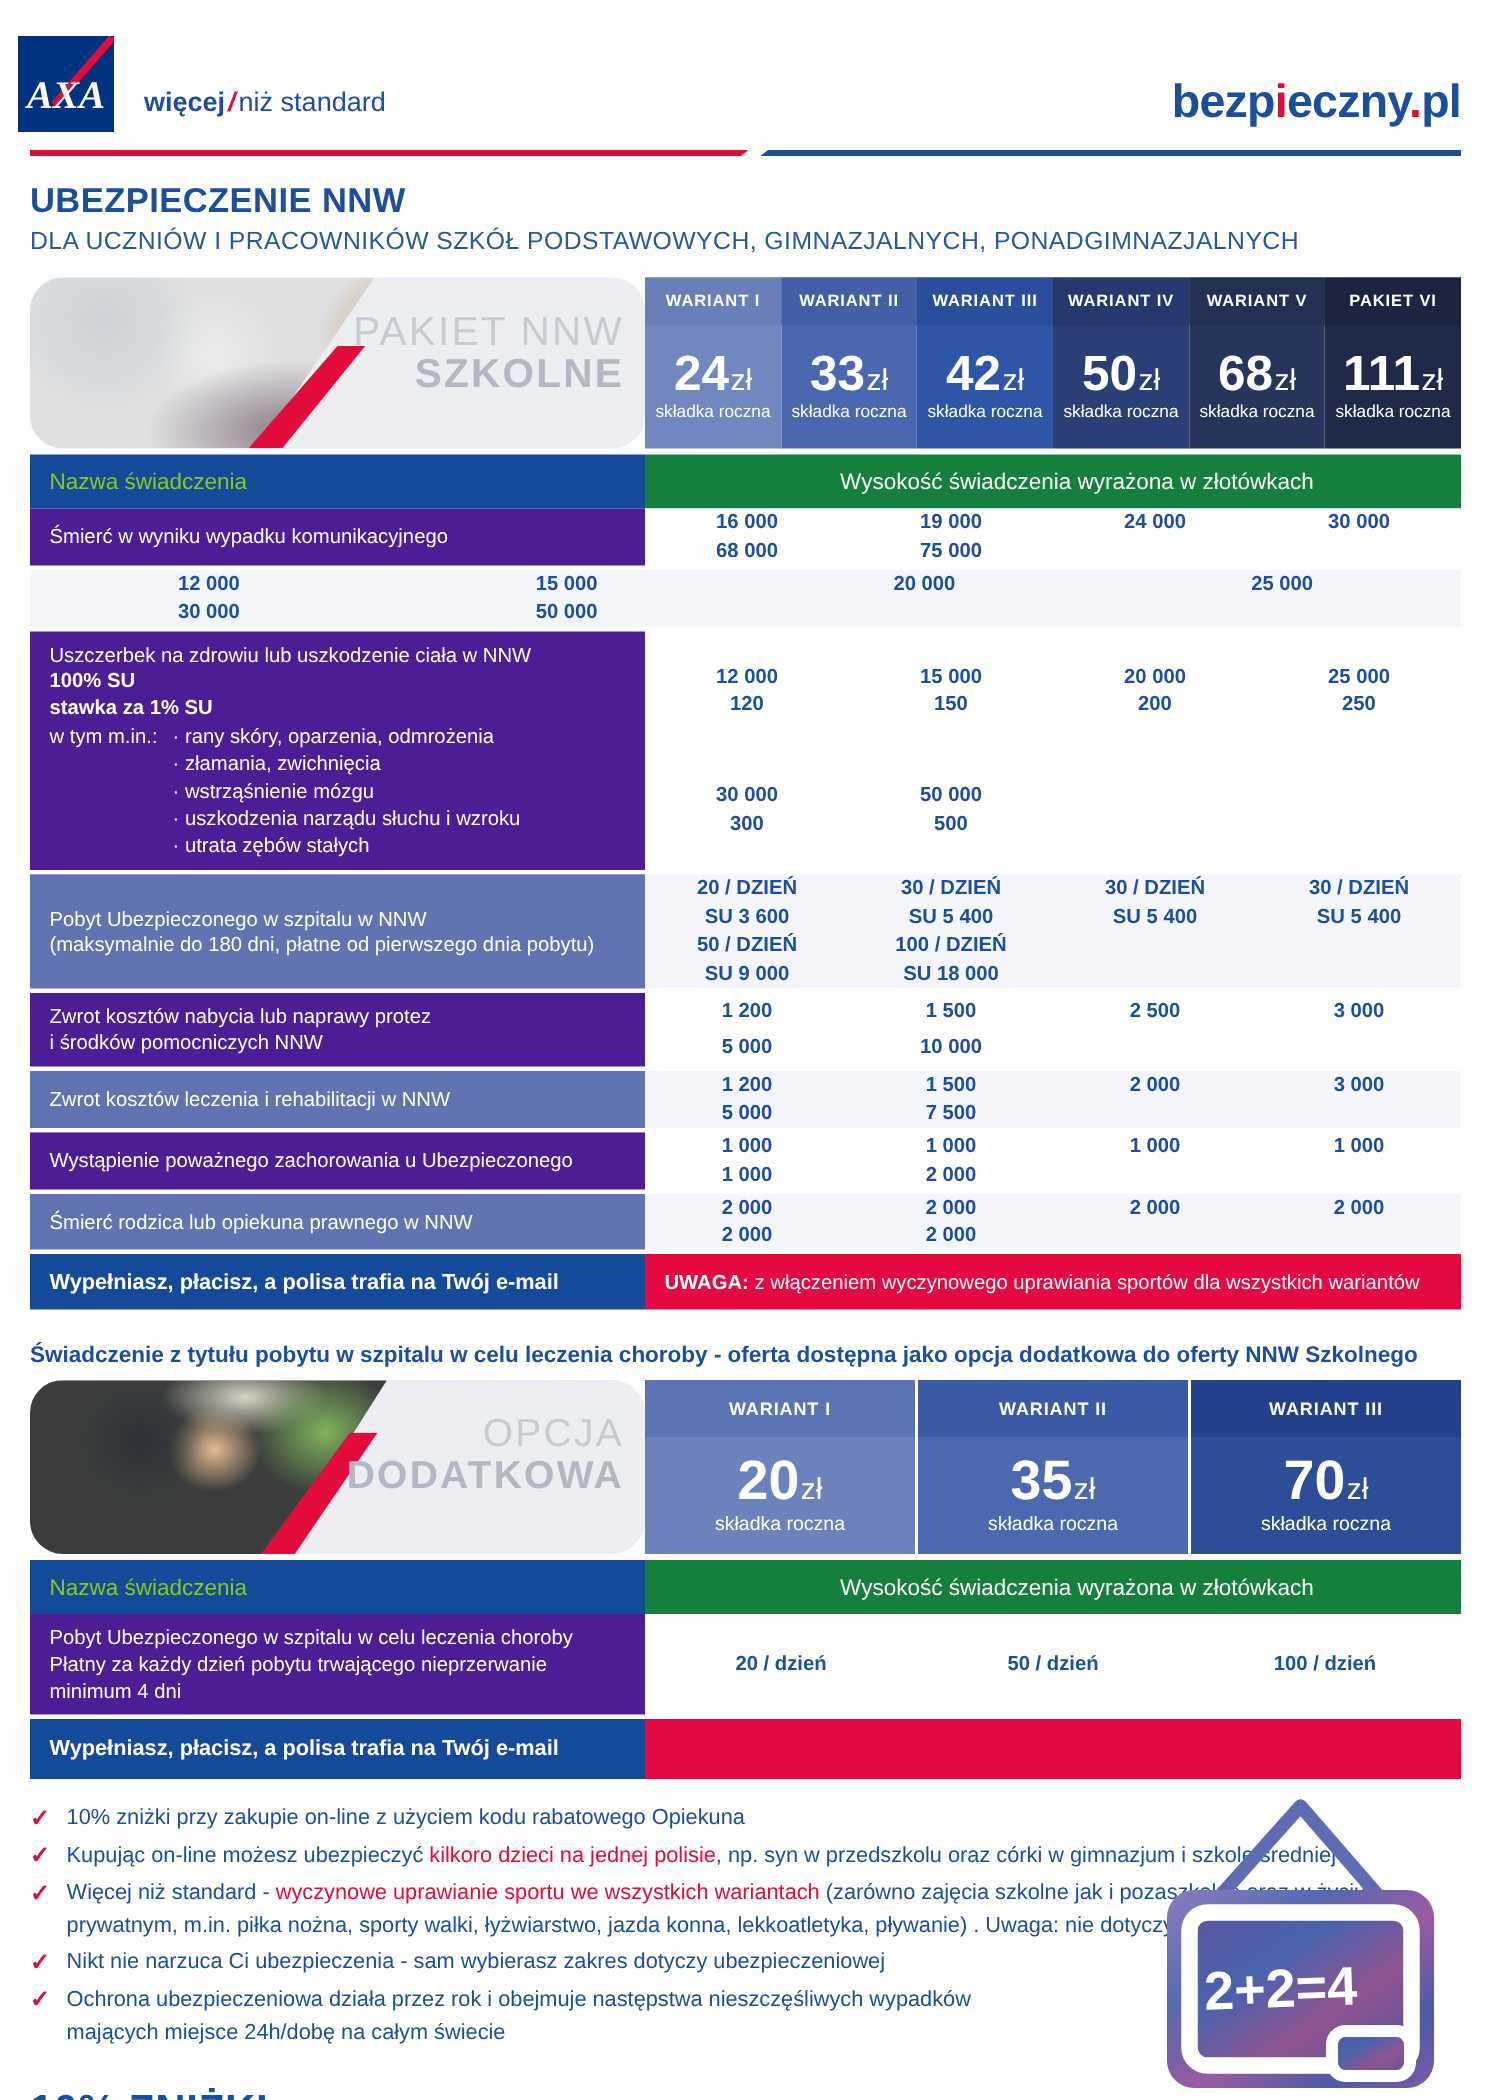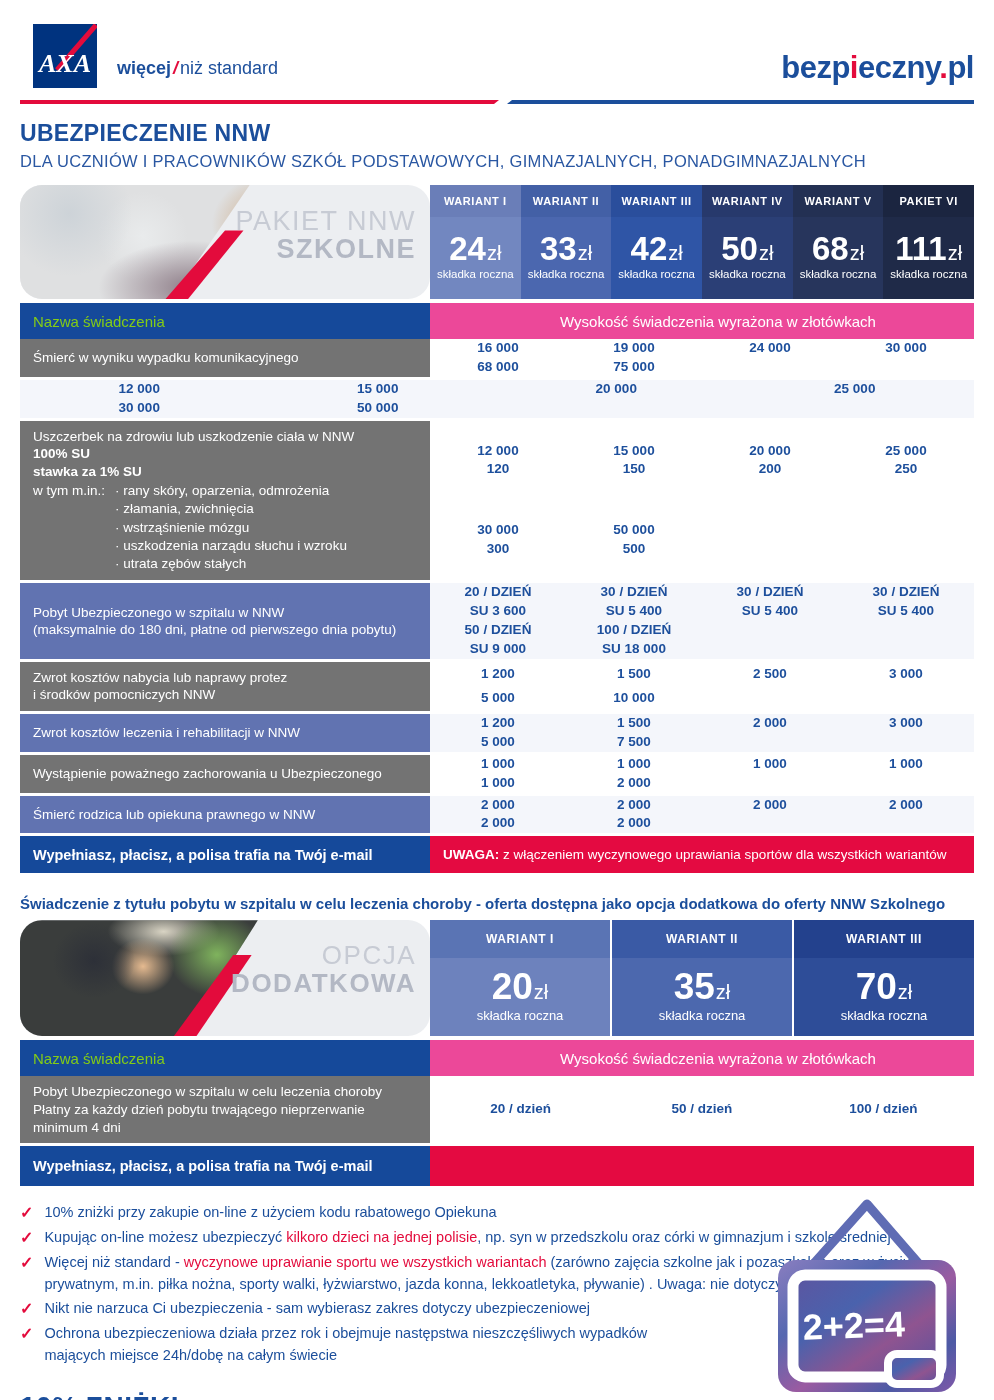--- a/index.html
+++ b/index.html
@@ -1,19 +1,19 @@
 <!DOCTYPE html>
 <html><head>
 <meta charset="utf-8">
 <style>
   html,body{margin:0;padding:0;background:#fff;}
   .page{width:994px;height:1400px;position:relative;overflow:hidden;background:#fff;
         font-family:"Liberation Sans",sans-serif;}
   
-  .topbar{display:flex;align-items:flex-start;padding:24px 20px 0 33px;}
+  .topbar{display:flex;align-items:flex-start;padding:24px 20px 0 12px;}
   .axa-box{width:64px;height:64px;background:#00337f;position:relative;overflow:hidden;flex:0 0 auto;}
   .axa-box svg{position:absolute;inset:0;}
   .tagline{margin-left:20px;margin-top:34px;font-size:18px;color:#1b4e9b;}
   .tagline .b{font-weight:bold;}
   .tagline .slash{color:#e30b3c;font-weight:bold;font-style:italic;padding:0 2px;}
   .brand{margin-left:auto;margin-top:26px;font-size:31px;font-weight:bold;color:#1b4e9b;letter-spacing:-0.5px;}
   .brand .r{color:#e30b3c;}
   .divider{position:relative;margin:12px 20px 0 20px;height:4px;}
   .div-red{position:absolute;left:0;top:0;height:4px;width:479px;background:#e30b3c;
            clip-path:polygon(0 0,100% 0,calc(100% - 5px) 100%,0 100%);}
@@ -54,27 +54,27 @@
   .vbody{flex:1;display:flex;flex-direction:column;align-items:center;justify-content:center;padding-bottom:4px;}
   .pricewrap{display:flex;align-items:baseline;}
   .price{font-size:33px;font-weight:800;line-height:1;}
   .price.big{font-size:37px;}
   .zl{font-size:20px;font-weight:300;margin-left:1px;}
   .note{font-size:11.5px;font-weight:300;margin-top:3px;}
   
   .trowhead{margin:4px 20px 0 20px;display:flex;height:36px;}
   .th-left{width:410px;background:#15499a;color:#84cc16;display:flex;align-items:center;
            padding-left:13px;box-sizing:border-box;font-size:15px;flex:0 0 auto;}
-  .th-right{flex:1;background:#ec4899;color:#fff;display:flex;align-items:center;justify-content:center;font-size:15px;padding-left:32px;}
+  .th-right{flex:1;background:#15803d;color:#fff;display:flex;align-items:center;justify-content:center;font-size:15px;padding-left:32px;}
   .tbody{margin:0 20px;}
   .trow{display:flex;}
   .rlabel{width:410px;flex:0 0 auto;color:#fff;font-size:13.5px;line-height:1.3;
           padding:7px 14px 7px 13px;box-sizing:border-box;display:flex;flex-direction:column;
           justify-content:center;border-bottom:3px solid #fff;white-space:pre-line;}
-  .lab-a{background:#737373;} .lab-b{background:#6173b1;}
+  .lab-a{background:#4c1d95;} .lab-b{background:#6173b1;}
   .vals{flex:1;display:grid;grid-template-columns:repeat(4,1fr);border-bottom:3px solid #fff;}
   .vals3{grid-template-columns:repeat(3,1fr);}
   .bg-a{background:#ffffff;} .bg-b{background:#f4f6fb;}
   .val{display:flex;align-items:center;justify-content:center;text-align:center;
        color:#1d4f9c;font-weight:bold;font-size:13.5px;white-space:pre-line;line-height:1.4;}
   .bold{font-weight:bold;}
   .introrow{display:flex;gap:10px;margin-top:2px;}
   .blist .bullet{line-height:1.35;}
   .blist .bullet::before{content:"· ";}
   .tfoot{margin:0 20px;display:flex;height:37px;}

